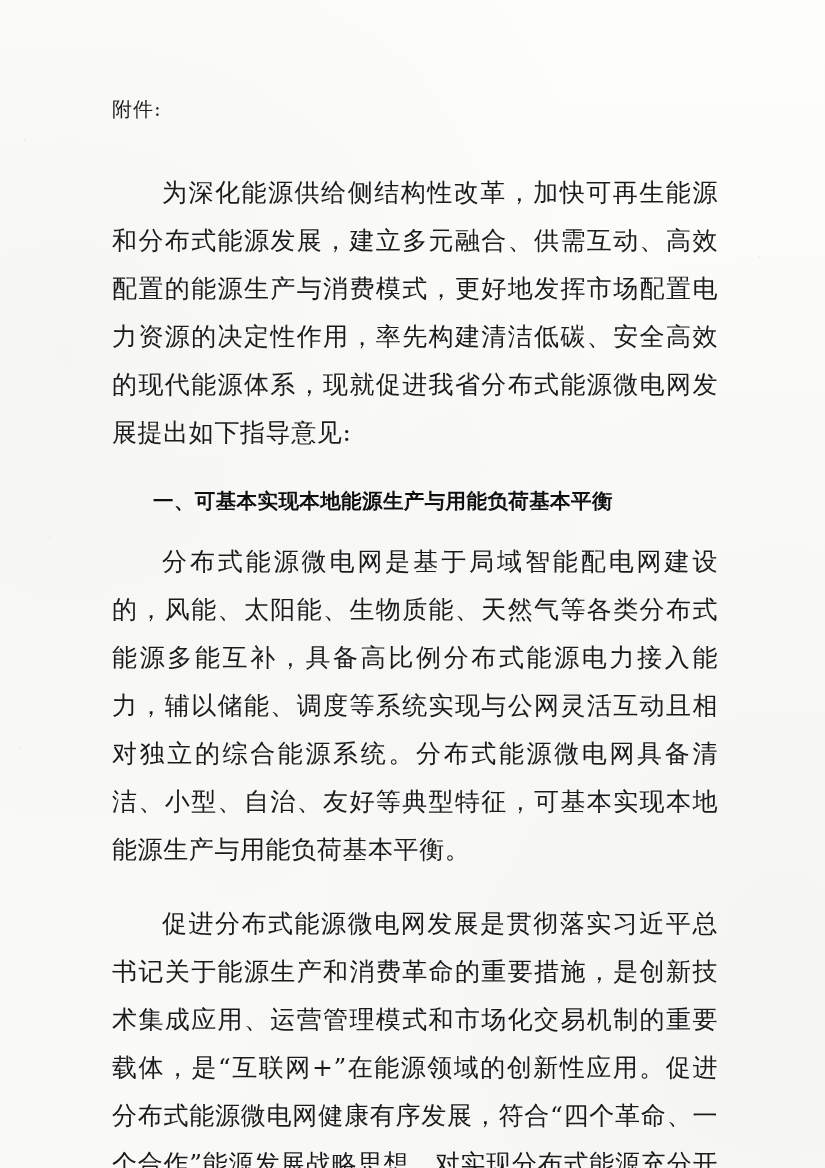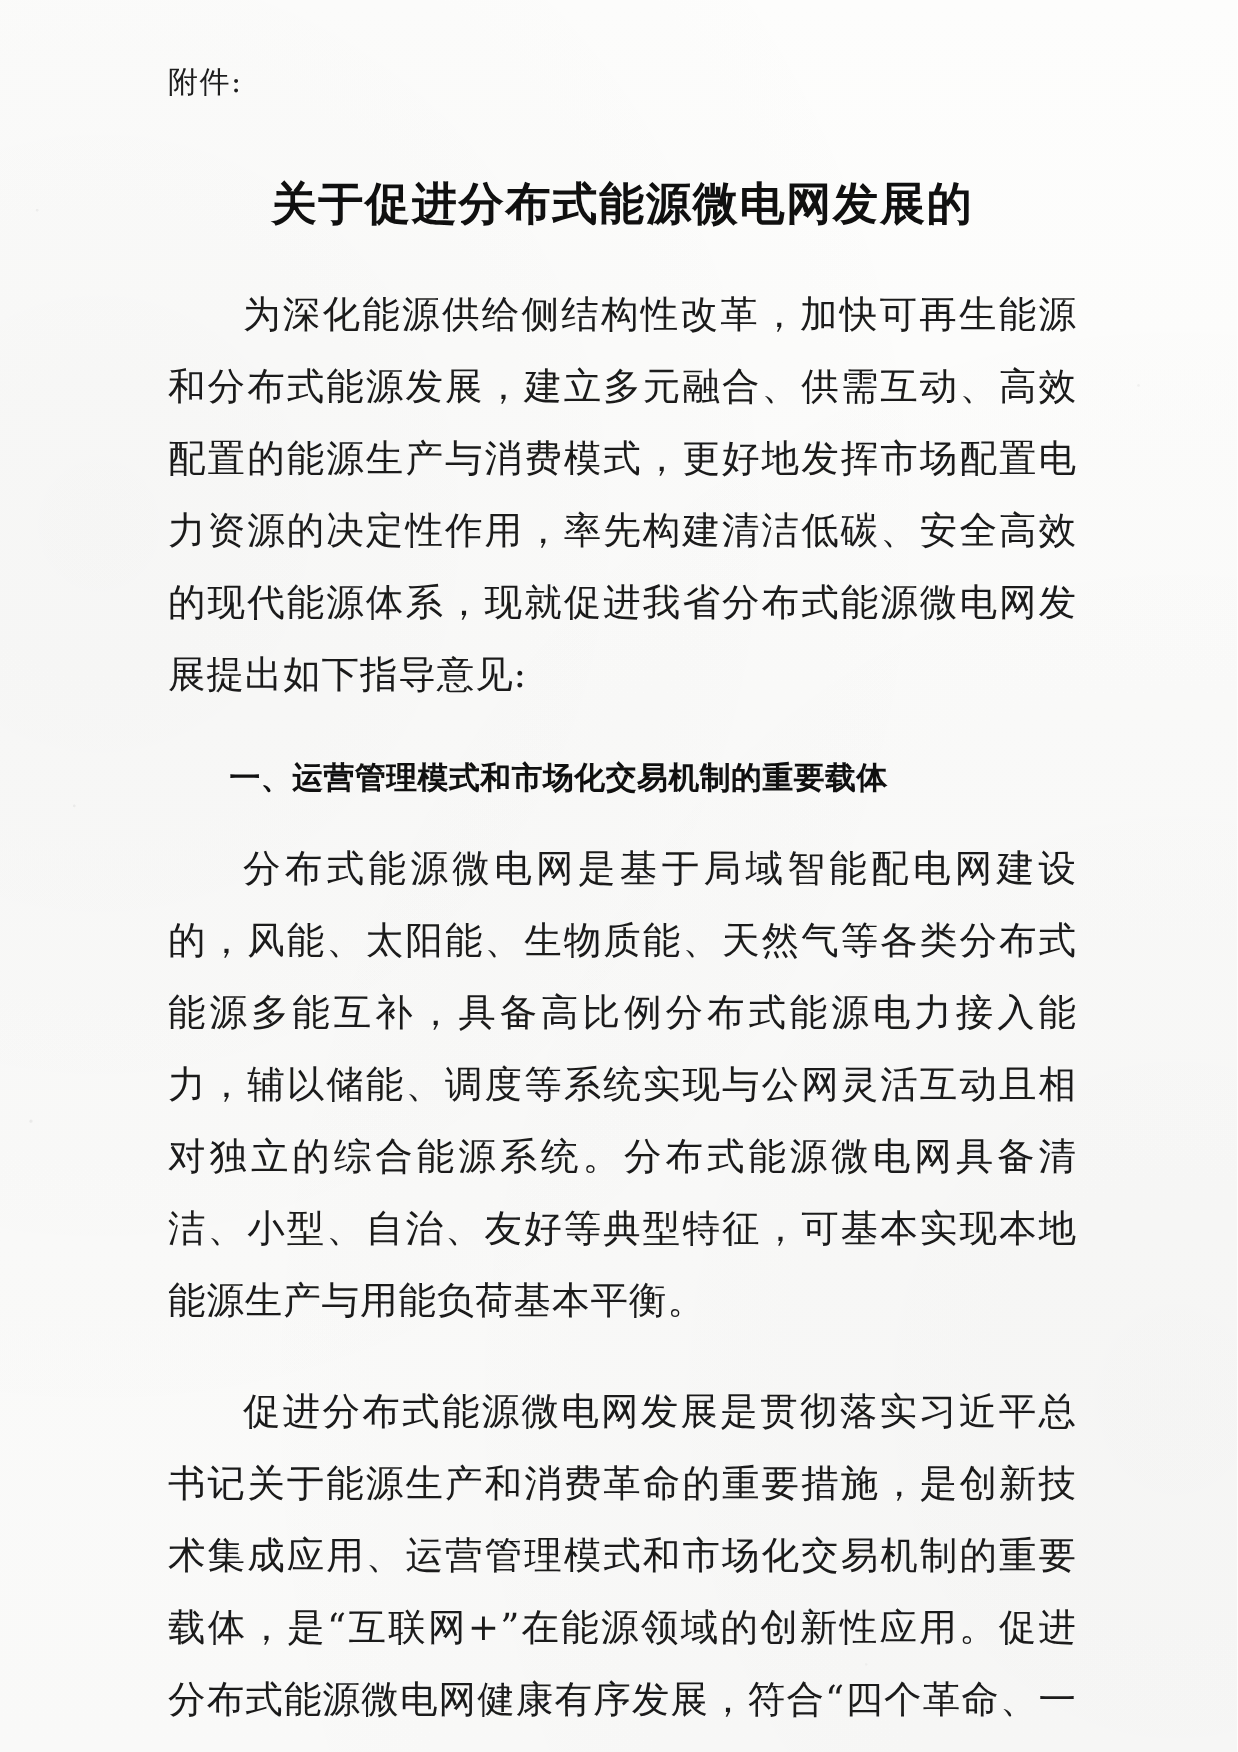--- a/index.html
+++ b/index.html
@@ -35,21 +35,21 @@
       radial-gradient(circle at 70% 95%, rgba(120,120,120,0.07) 0.5px, transparent 1.1px);
     opacity: 0.9;
   }
   .content {
     position: absolute;
     left: 112px;
     top: 0;
     width: 606px;
   }
   .attachment-label {
-    margin-top: 41px;
+    margin-top: 96px;
     font-size: 20px;
     letter-spacing: 1px;
     font-family: "DejaVu Serif", "Liberation Serif", serif;
     color: #1e1e1e;
   }
   .doc-title {
     margin-top: 46px;
     text-align: center;
     font-family: "DejaVu Sans", "Liberation Sans", sans-serif;
     font-weight: bold;
@@ -89,25 +89,24 @@
 <body>
 
 <div class="page">
   <div class="scan-noise"></div>
 
   <div class="content">
 
     <div class="attachment-label">附件:</div>
 
     <div class="doc-title">
-      <span class="line1">关于促进分布式能源微电网发展的</span>
     </div>
 
     <p class="body-para">为深化能源供给侧结构性改革，加快可再生能源和分布式能源发展，建立多元融合、供需互动、高效配置的能源生产与消费模式，更好地发挥市场配置电力资源的决定性作用，率先构建清洁低碳、安全高效的现代能源体系，现就促进我省分布式能源微电网发展提出如下指导意见:</p>
 
-    <h2 class="section-heading">一、运营管理模式和市场化交易机制的重要载体</h2>
+    <h2 class="section-heading">一、可基本实现本地能源生产与用能负荷基本平衡</h2>
 
     <p class="body-para para-tight">分布式能源微电网是基于局域智能配电网建设的，风能、太阳能、生物质能、天然气等各类分布式能源多能互补，具备高比例分布式能源电力接入能力，辅以储能、调度等系统实现与公网灵活互动且相对独立的综合能源系统。分布式能源微电网具备清洁、小型、自治、友好等典型特征，可基本实现本地能源生产与用能负荷基本平衡。</p>
 
     <p class="body-para">促进分布式能源微电网发展是贯彻落实习近平总书记关于能源生产和消费革命的重要措施，是创新技术集成应用、运营管理模式和市场化交易机制的重要载体，是“互联网+”在能源领域的创新性应用。促进分布式能源微电网健康有序发展，符合“四个革命、一个合作”能源发展战略思想，对实现分布式能源充分开发完全消纳、提高能源综合利用效率、提升电力系统智能化水平、推动电力体制改革具有</p>
 
   </div>
 </div>
 
 </body></html>

